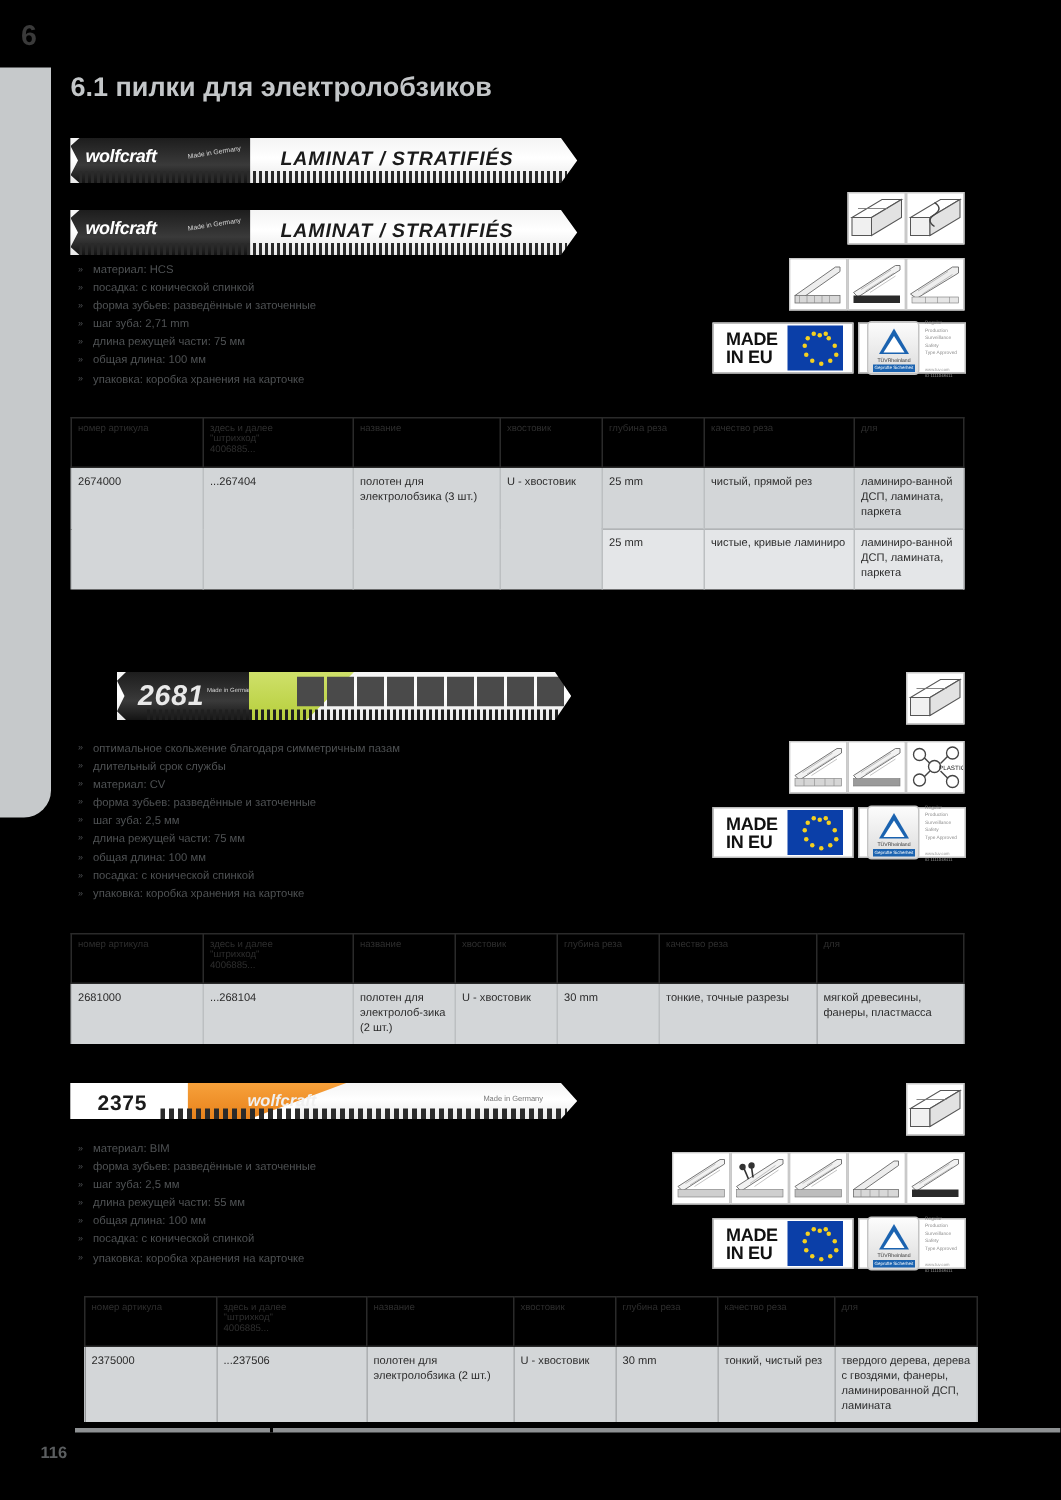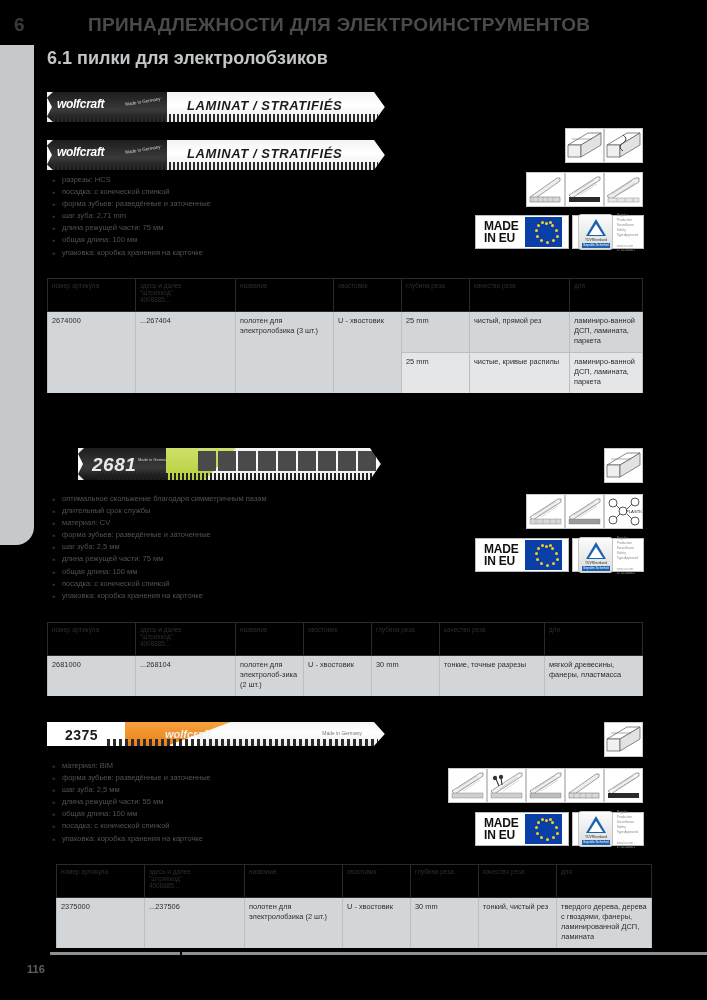--- a/index.html
+++ b/index.html
@@ -215,21 +215,20 @@
   }
 </style>
 </head>
 <body>
 
 <div class="page">
 
   <div class="chapter-tab"></div>
 
   <div class="chapter-num">6</div>
-  <div class="chapter-title">ПРИНАДЛЕЖНОСТИ ДЛЯ ЭЛЕКТРОИНСТРУМЕНТОВ</div>
   <div class="section-title">6.1 пилки для электролобзиков</div>
 
   <div class="product">
 
     <div class="blade" style="left:47px;top:92px;width:345px;">
       <div class="body"></div>
       <div class="darkhead"></div>
       <div class="wolf">wolfcraft</div>
       <div class="madein">Made in Germany</div>
       <div class="bannertext">LAMINAT / STRATIFIÉS</div>
@@ -241,21 +240,21 @@
       <div class="body"></div>
       <div class="darkhead"></div>
       <div class="wolf">wolfcraft</div>
       <div class="madein">Made in Germany</div>
       <div class="bannertext">LAMINAT / STRATIFIÉS</div>
       <div class="teeth"></div>
       <div class="tip"></div>
     </div>
 
     <ul class="bullets" style="left:52px;top:174px;">
-      <li>разрезы: HCS</li>
+      <li>материал: HCS</li>
       <li>посадка: с конической спинкой</li>
       <li>форма зубьев: разведённые и заточенные</li>
       <li>шаг зубa: 2,71 mm</li>
       <li>длина режущей части: 75 мм</li>
       <li>общая длина: 100 мм</li>
       <li>упаковка: коробка хранения на карточке</li>
     </ul>
 
     <div class="picto" style="left:565px;top:128px;width:37px;height:33px;">
       <svg viewBox="0 0 37 33">
@@ -385,21 +384,21 @@
           <td rowspan="2">2674000</td>
           <td rowspan="2">...267404</td>
           <td rowspan="2">полотен для электролобзика (3 шт.)</td>
           <td rowspan="2">U - хвостовик</td>
           <td>25 mm</td>
           <td>чистый, прямой рез</td>
           <td>ламиниро-ванной ДСП, ламината, паркета</td>
         </tr>
         <tr class="second">
           <td class="alt">25 mm</td>
-          <td class="alt">чистые, кривые распилы</td>
+          <td class="alt">чистые, кривые ламиниро</td>
           <td class="alt">ламиниро-ванной ДСП, ламината, паркета</td>
         </tr>
       </tbody>
     </table>
   </div>
 
   <div class="product">
 
     <div class="blade b2681" style="left:78px;top:448px;width:310px;height:32px;">
       <div class="body"></div>

